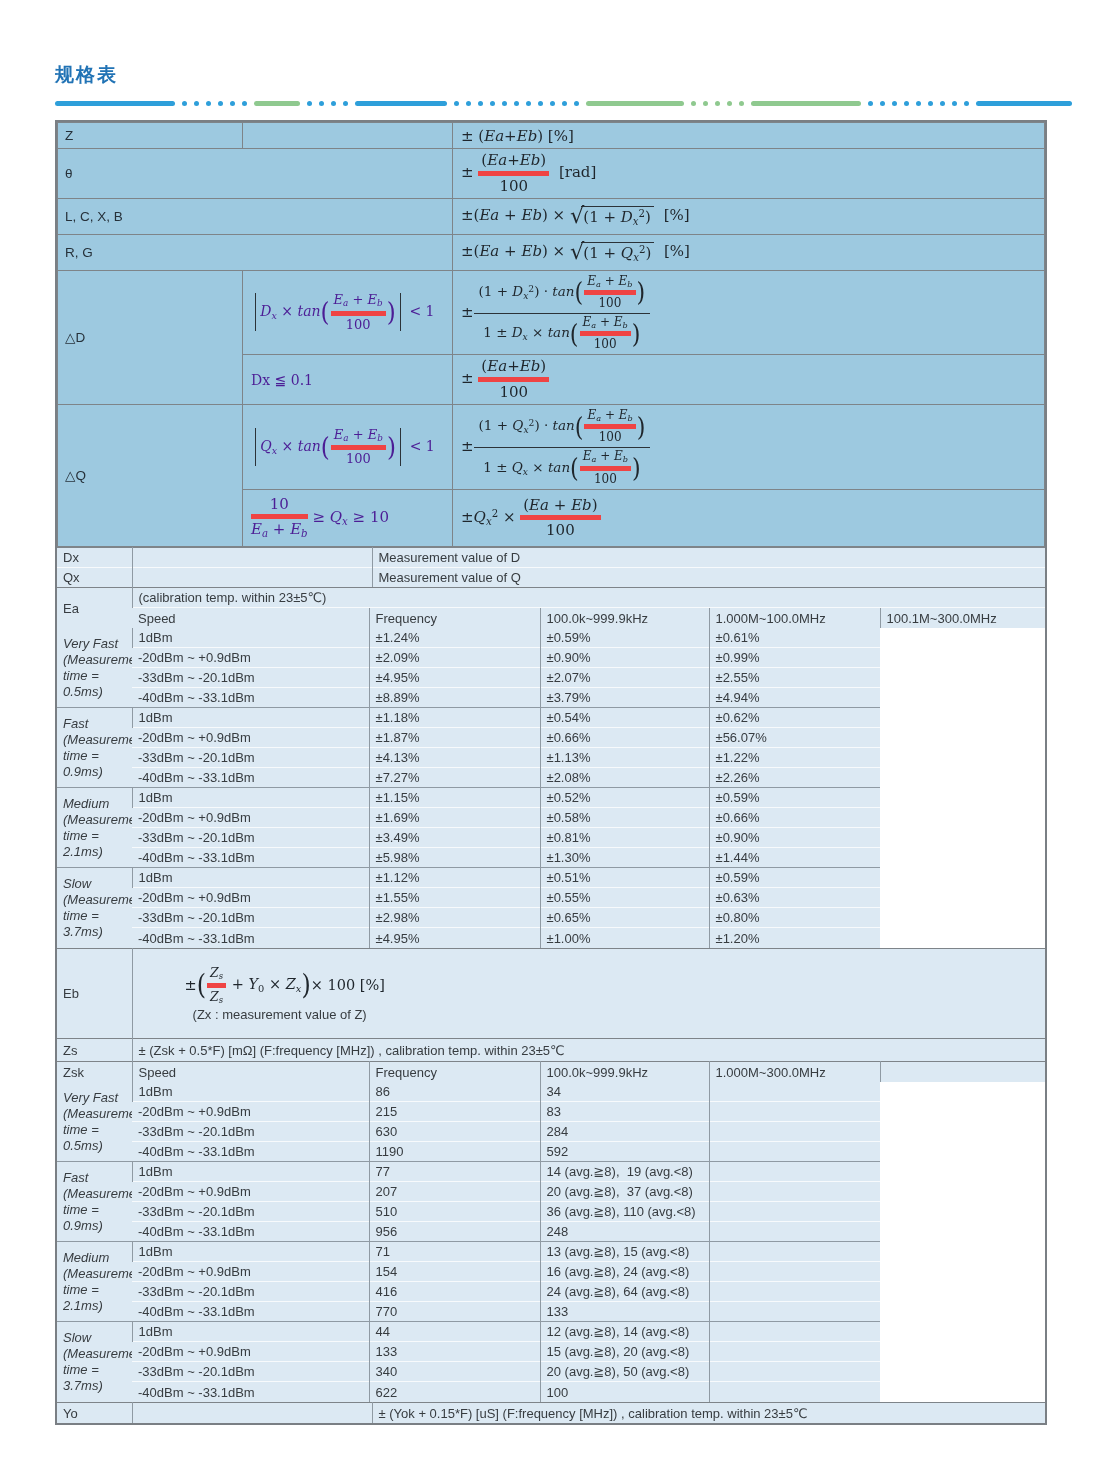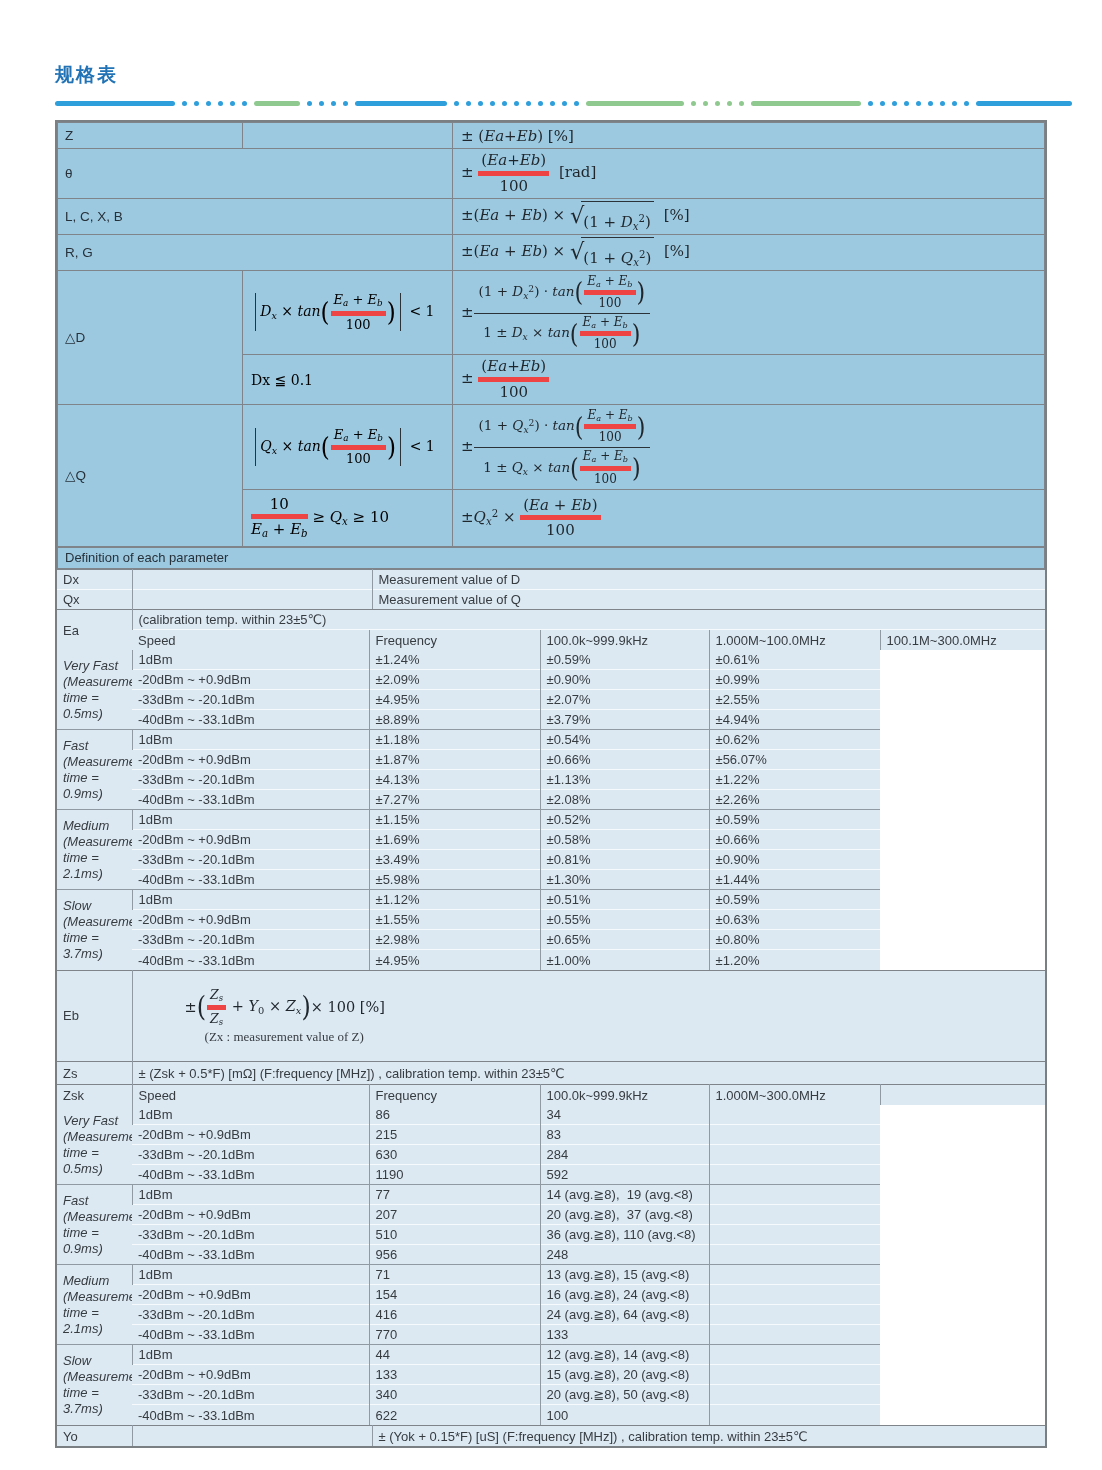--- a/index.html
+++ b/index.html
@@ -11,21 +11,21 @@
   .divider .dl{height:5px;border-radius:3px;margin-right:7px;flex:0 0 auto;}
   .divider .dd{width:5px;height:5px;border-radius:50%;margin-right:7px;flex:0 0 auto;}
   
   .spec{width:992px;border:2px solid #7a7f84;box-sizing:border-box;margin-top:14px;}
   table.t{border-collapse:collapse;table-layout:fixed;width:100%;}
   table.t td{vertical-align:middle;box-sizing:border-box;overflow:hidden;}
   
   .dark td{background:#9dc9e0;border:1px solid #7e8489;color:#26313a;}
   .dark td.lbl{font-size:13.5px;padding:0 4px 0 7px;}
   .dark td.fx{font-family:"DejaVu Serif","Liberation Serif",serif;font-size:15px;padding:2px 4px 2px 8px;color:#1f262c;}
-  .dark td.mid{font-family:"DejaVu Serif","Liberation Serif",serif;font-size:14px;padding:2px 4px 2px 8px;color:#000000;}
+  .dark td.mid{font-family:"DejaVu Serif","Liberation Serif",serif;font-size:14px;padding:2px 4px 2px 8px;color:#4c1d95;}
   
   .light td{background:#dce9f3;border-left:1px solid #8f9aa3;border-top:1px solid #f7fafc;height:20px;padding:0 4px 0 6px;font-size:13px;color:#373c40;white-space:pre-wrap;}
   .light tr:first-child td{border-top:none;}
   .light tr.blk td{border-top:1px solid #8f9aa3;}
   .light td:first-child{border-left:none;}
   .light td.speed{padding-left:6px;}
   .light td.speed div{line-height:16px;font-style:italic;}
   table.t.sec{border-top:1px solid #7e8489;}
   
   .fx i, .mid i{font-style:italic;}
@@ -34,22 +34,22 @@
   .fr{display:inline-block;text-align:center;vertical-align:middle;line-height:1.25;}
   .fr > .nu{display:block;border-bottom:5px solid #ef4444;padding:0 3px 1px 3px;}
   .fr > .de{display:block;padding-top:1px;}
   .fr.in{font-size:12px;margin:0 1px;}
   .fr.out{font-size:13.5px;}
   .fr.out > .nu{padding:1px 5px 2px 5px;border-bottom:1.2px solid #2b3238;}
   .bp{font-size:165%;font-weight:300;vertical-align:middle;line-height:0.9;display:inline-block;transform:scaleY(1.15);}
   .abar{display:inline-block;width:1.3px;height:38px;background:#2b3238;vertical-align:middle;margin:0 4px;}
   .sq{white-space:nowrap;}
   .sq .r{font-size:150%;line-height:0.8;vertical-align:middle;display:inline-block;transform:translateY(-1px);}
-  .sq .u{display:inline-block;border-top:1.4px solid #2b3238;margin-left:-3px;padding:11px 3px 0 2px;vertical-align:middle;}
-  .note{font-family:Liberation Serif, serif;font-size:13px;color:#373c40;margin-left:20px;}
+  .sq .u{display:inline-block;border-top:1.4px solid #2b3238;margin-left:-3px;padding:1px 3px 0 2px;vertical-align:middle;}
+  .note{font-family:Liberation Sans, sans-serif;font-size:13px;color:#373c40;margin-left:8px;}
   .unit{margin-left:5px;}
 </style>
 </head>
 <body>
 
 <div class="page">
 
   <h1 class="page-title">规格表</h1>
   <div class="divider">
       <span class="dl" style="width: 120px; background: rgb(46, 159, 218);"></span>
@@ -170,27 +170,20 @@
           <span>≥ <i>Q</i><sub><i>x</i></sub> ≥ 10</span>
         </td>
         <td class="fx">
           <span>±<i>Q</i><sub><i>x</i></sub><sup>2</sup> ×</span>
           <span class="fr"><span class="nu">(<i>Ea</i> + <i>Eb</i>)</span><span class="de">100</span></span>
         </td>
       </tr>
     </tbody>
       </table>
 
-    <table class="t dark sec">
-      <tbody>
-          <tr style="height:21px">
-        <td class="lbl" style="font-size:13px">Definition of each parameter</td>
-      </tr>
-    </tbody>
-      </table>
 
     <table class="t light sec">
       <colgroup>
           <col style="width:75px">
           <col style="width:240px">
           <col>
         </colgroup>
       <tbody>
           <tr>
         <td>Dx</td>

